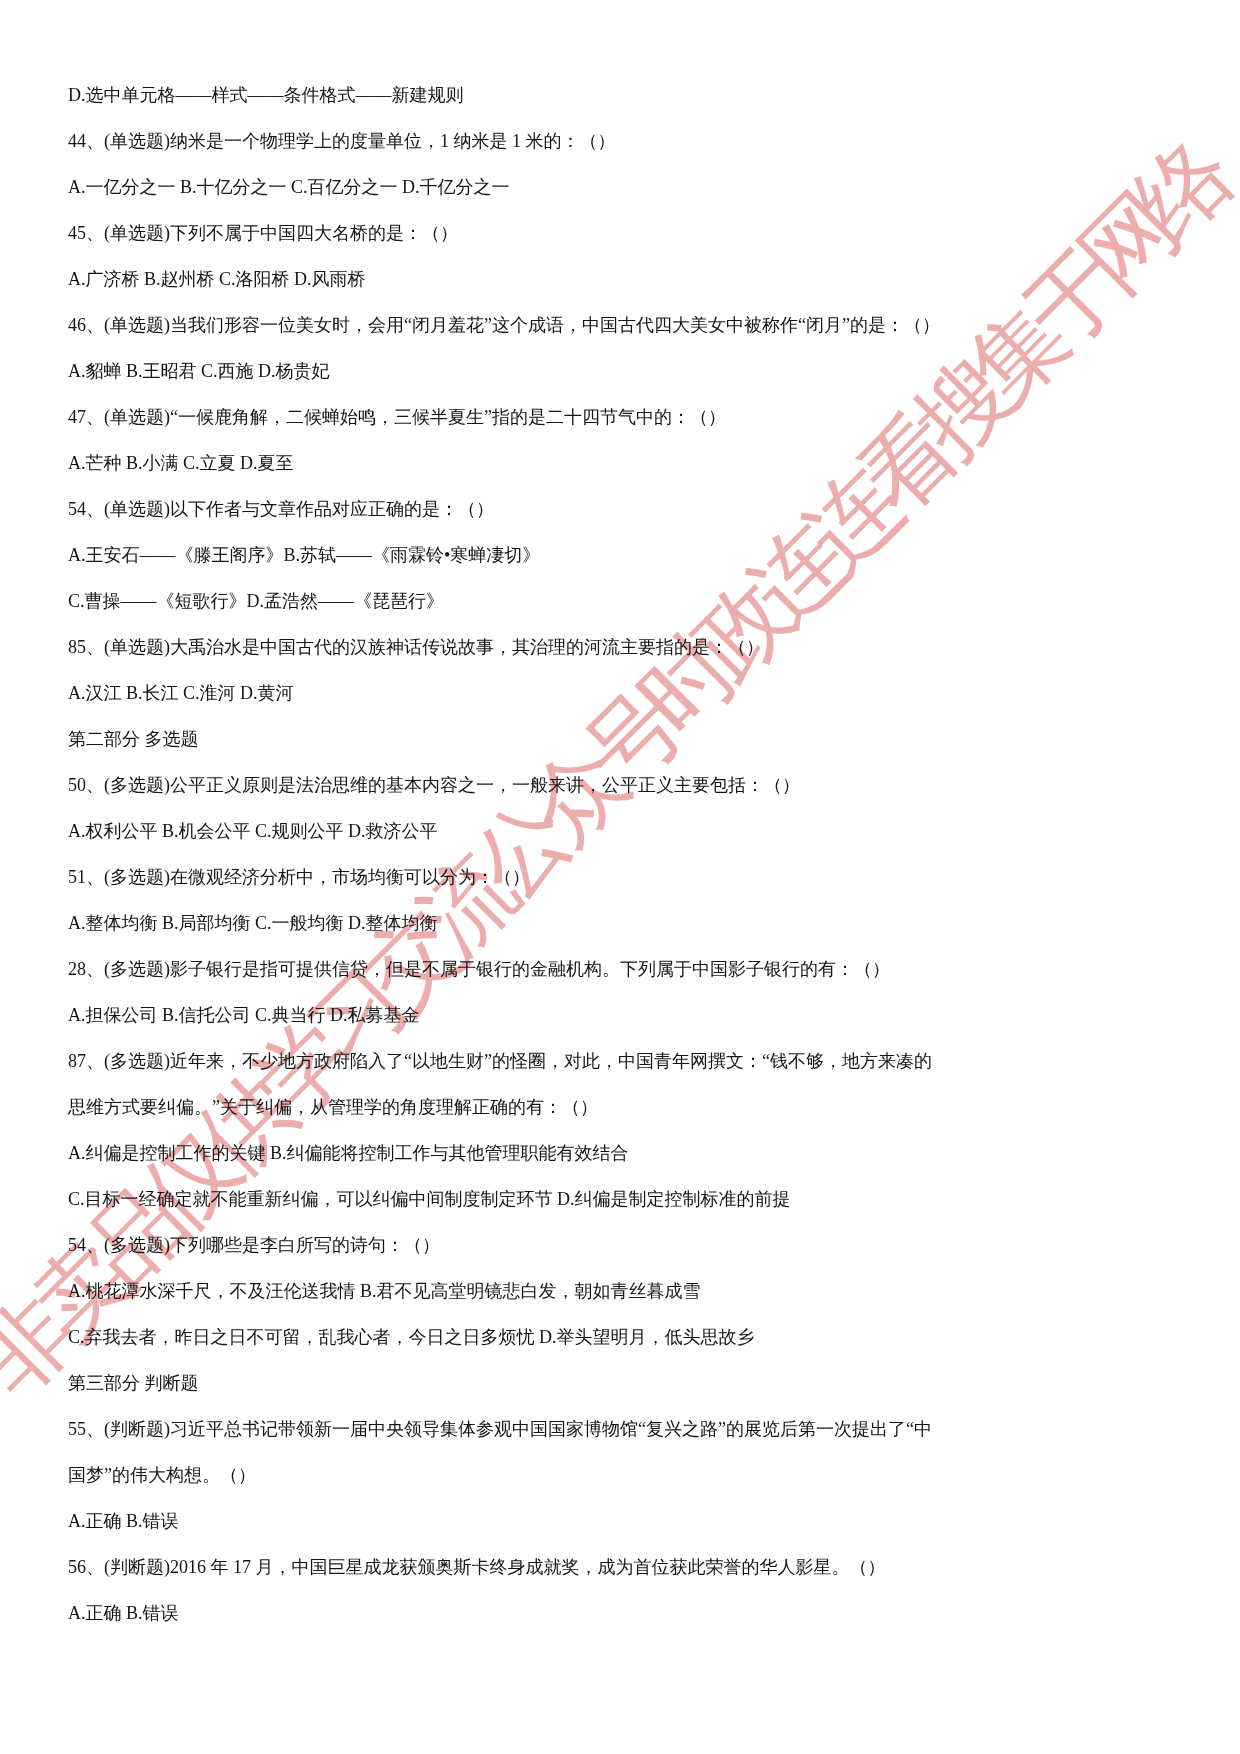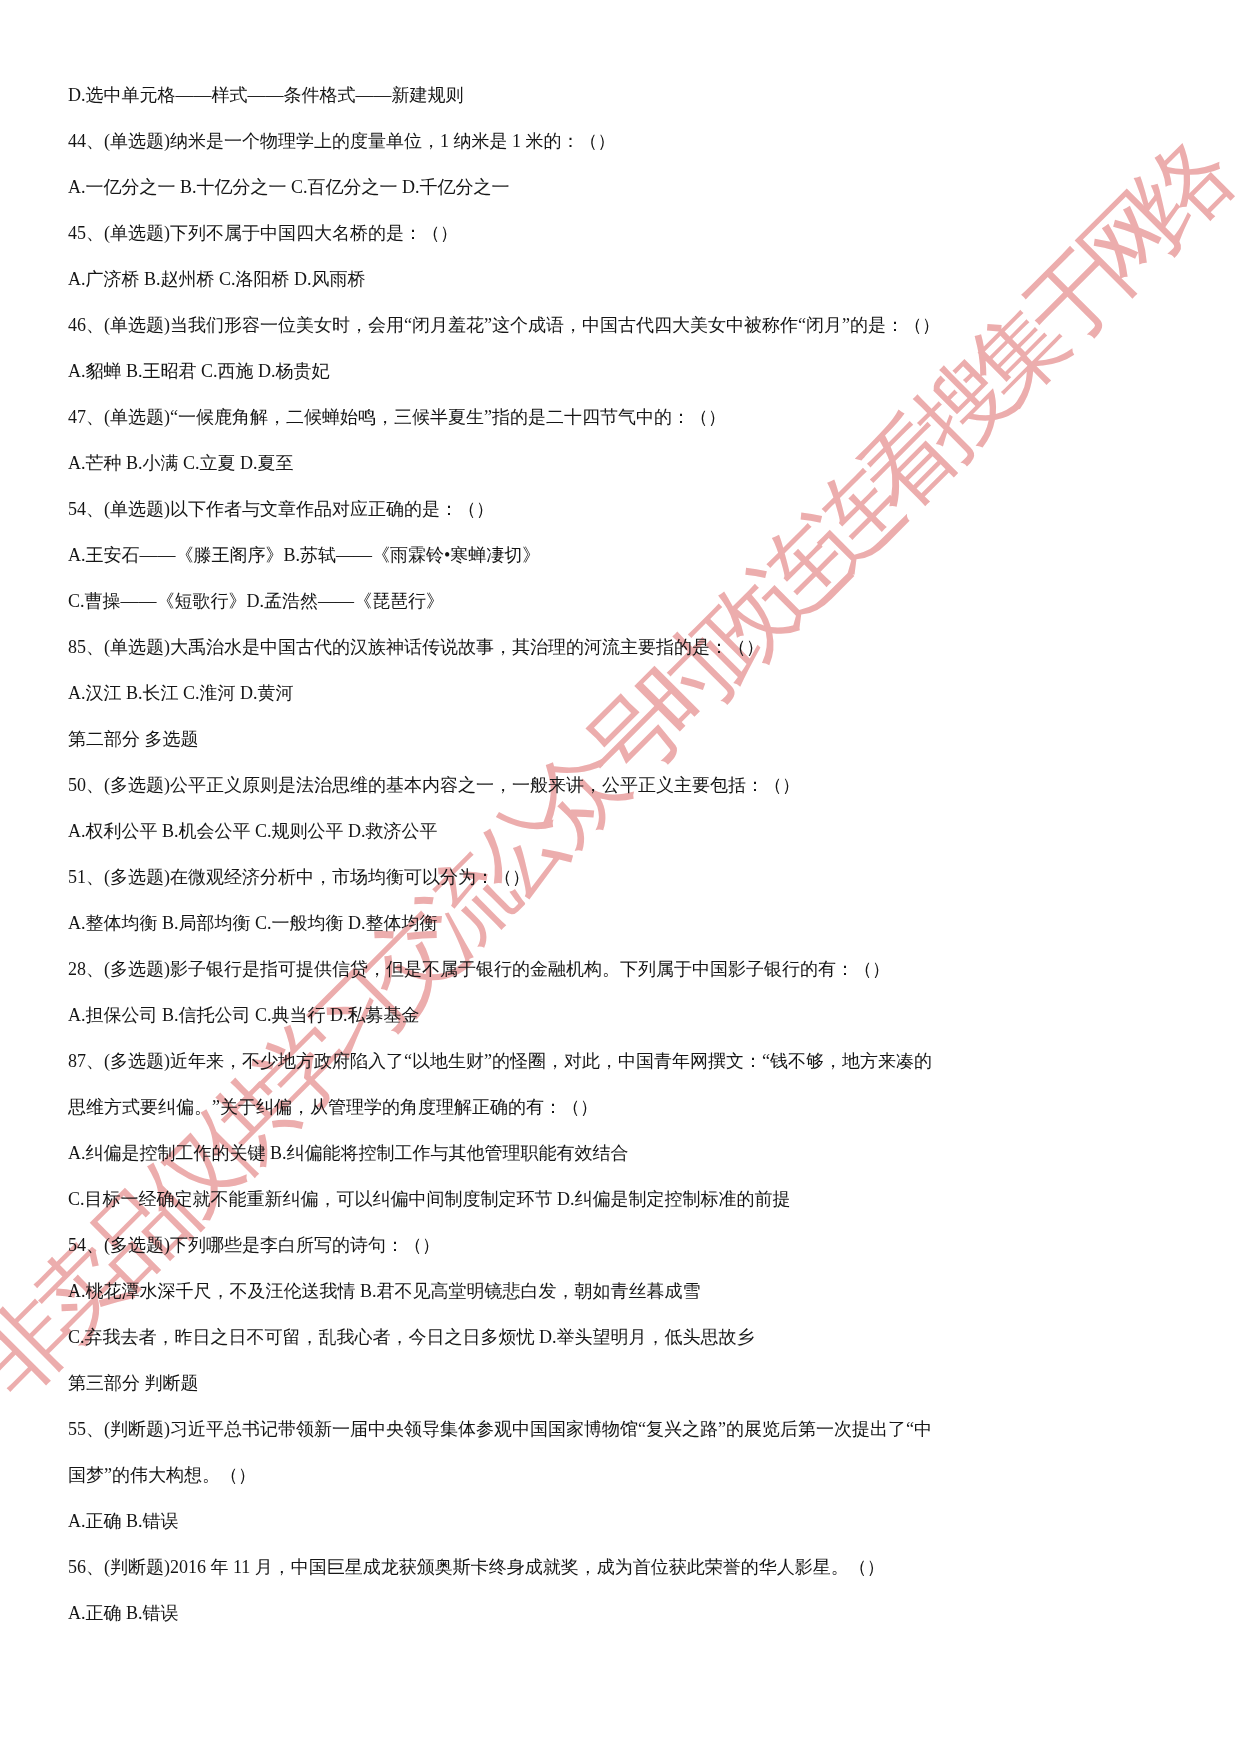--- a/index.html
+++ b/index.html
@@ -83,16 +83,16 @@
       <div class="text-line">思维方式要纠偏。”关于纠偏，从管理学的角度理解正确的有：（）</div>
       <div class="text-line">A.纠偏是控制工作的关键 B.纠偏能将控制工作与其他管理职能有效结合</div>
       <div class="text-line">C.目标一经确定就不能重新纠偏，可以纠偏中间制度制定环节 D.纠偏是制定控制标准的前提</div>
       <div class="text-line">54、(多选题)下列哪些是李白所写的诗句：（）</div>
       <div class="text-line">A.桃花潭水深千尺，不及汪伦送我情 B.君不见高堂明镜悲白发，朝如青丝暮成雪</div>
       <div class="text-line">C.弃我去者，昨日之日不可留，乱我心者，今日之日多烦忧 D.举头望明月，低头思故乡</div>
       <div class="text-line">第三部分 判断题</div>
       <div class="text-line">55、(判断题)习近平总书记带领新一届中央领导集体参观中国国家博物馆“复兴之路”的展览后第一次提出了“中</div>
       <div class="text-line">国梦”的伟大构想。（）</div>
       <div class="text-line">A.正确 B.错误</div>
-      <div class="text-line">56、(判断题)2016 年 11 月，中国巨星成龙获颁奥斯卡终身成就奖，成为首位获此荣誉的华人影星。（）</div>
+      <div class="text-line">56、(判断题)2016 年 17 月，中国巨星成龙获颁奥斯卡终身成就奖，成为首位获此荣誉的华人影星。（）</div>
       <div class="text-line">A.正确 B.错误</div>
     </div>
 </div>
 
 </body></html>

